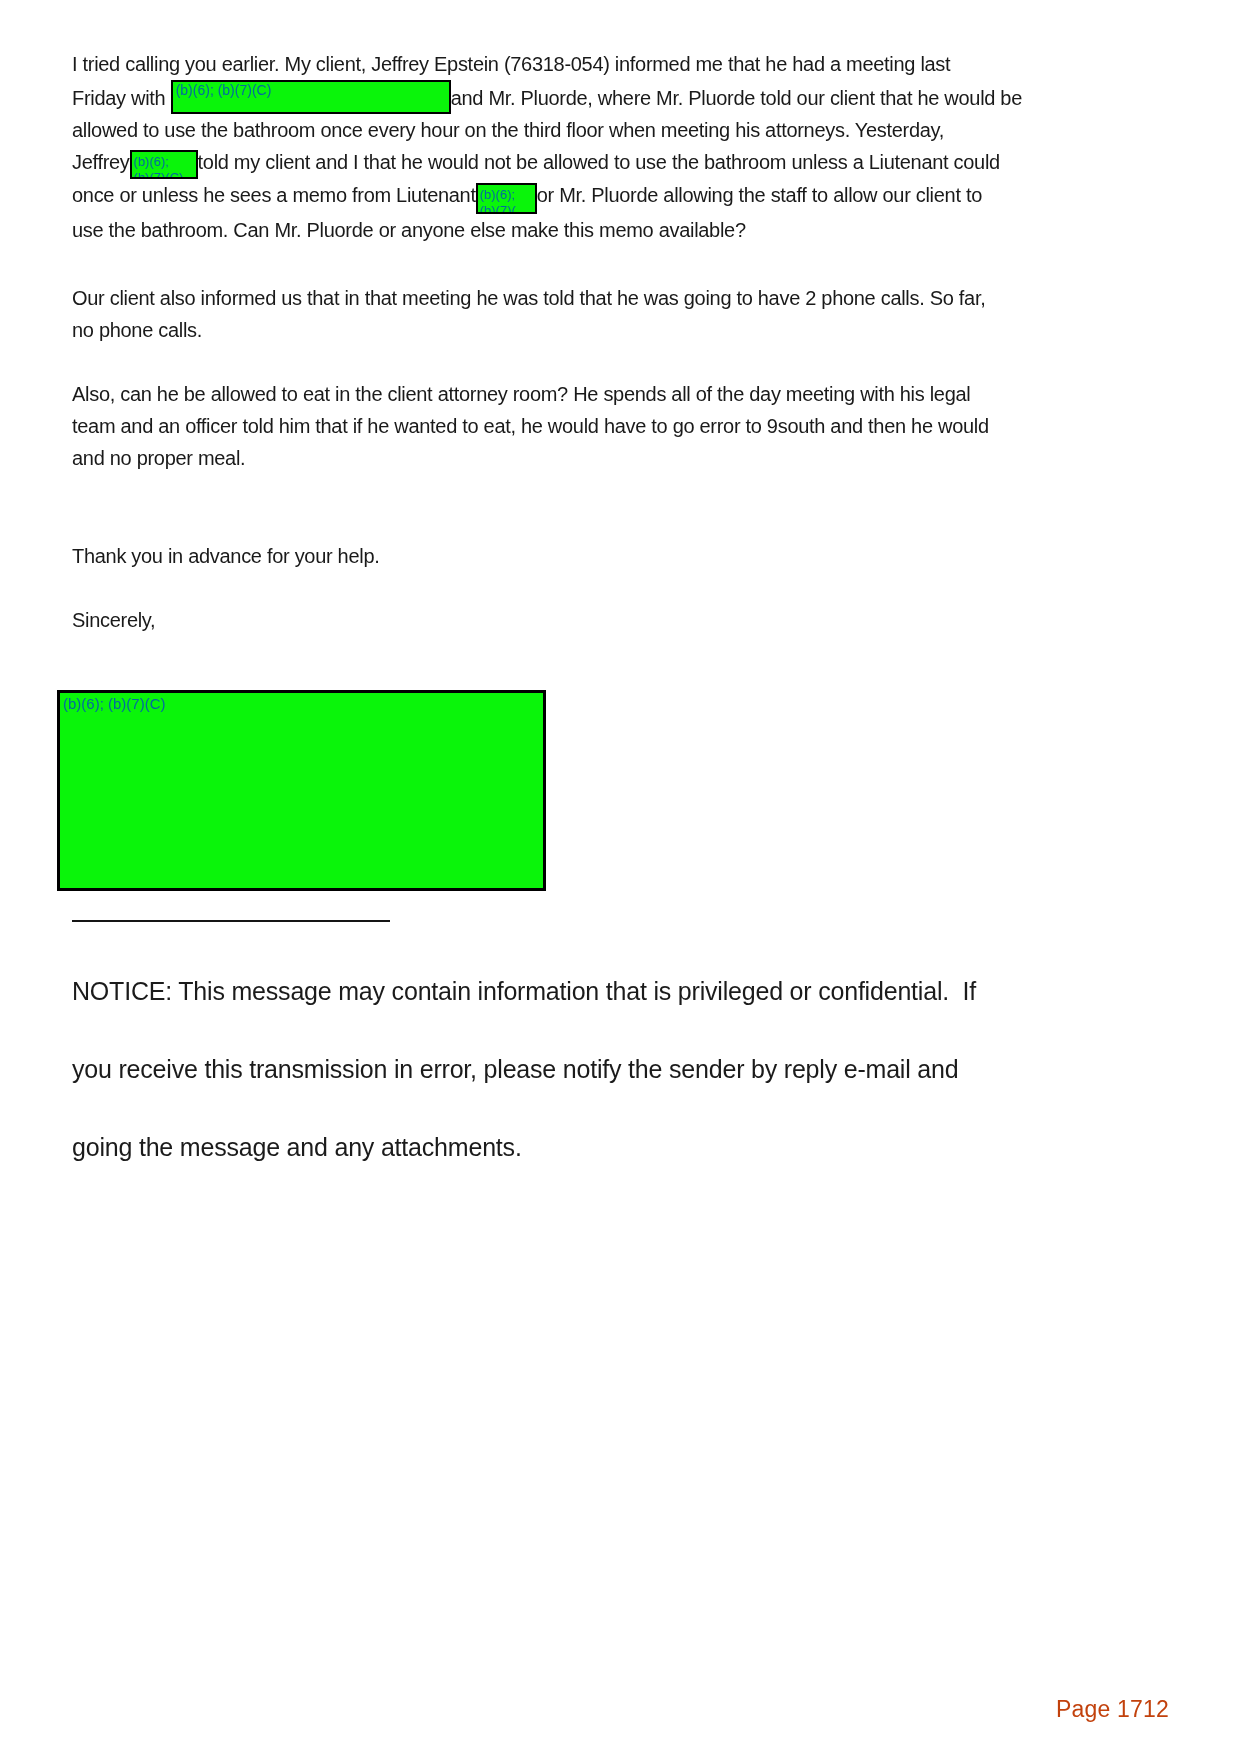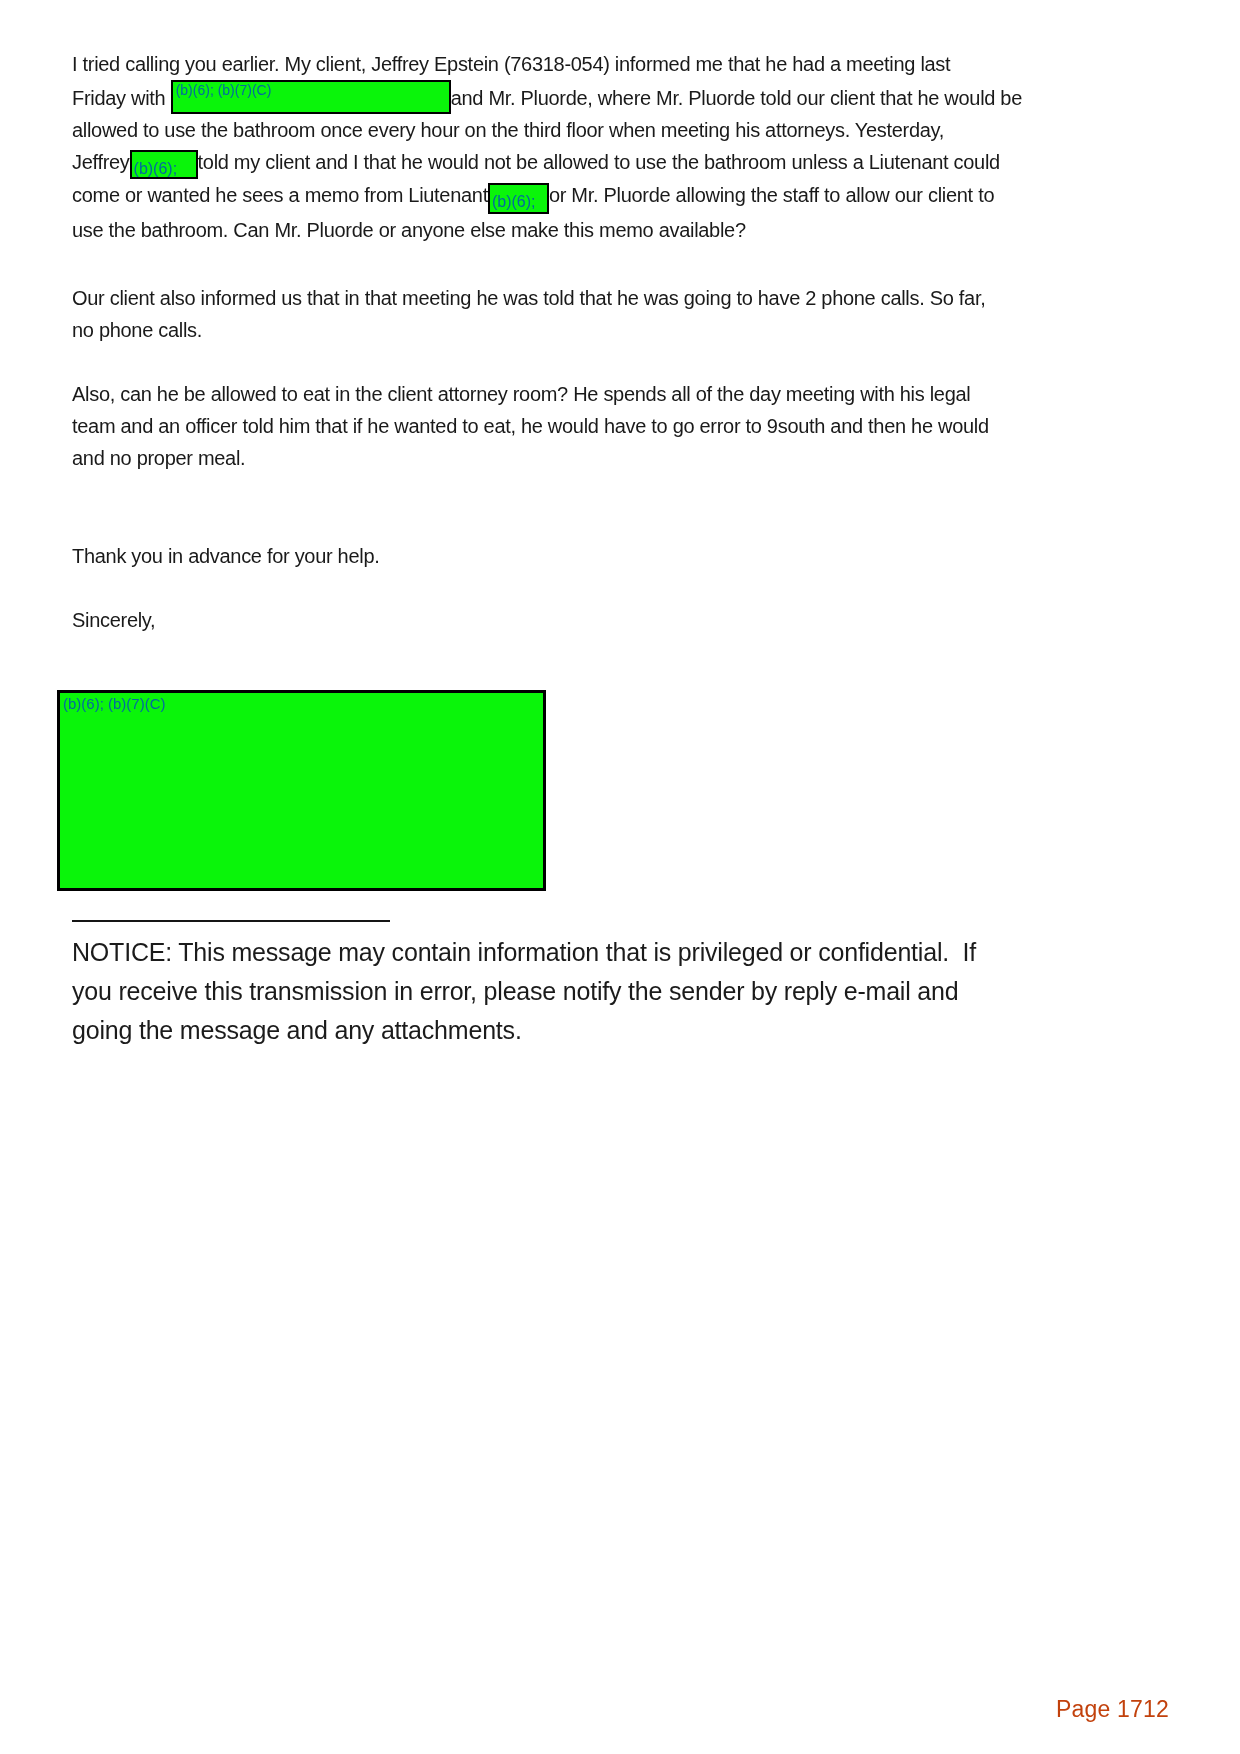--- a/index.html
+++ b/index.html
@@ -52,23 +52,23 @@
   .rlabel {
     display: block;
     font-size: 14px;
     line-height: 15px;
     letter-spacing: 0;
     color: #0369a1;
     padding: 1px 0 0 3px;
     white-space: pre;
   }
   .rlabel-tiny {
-    font-size: 16px;
+    font-size: 13px;
     line-height: 13px;
-    padding: 10px 0 0 2px;
+    padding: 3px 0 0 2px;
   }
   
   .sig-redact {
     position: absolute;
     left: 57px;
     top: 690px;
     width: 489px;
     height: 201px;
     background: #0af50a;
     border: 3px solid #000000;
@@ -90,20 +90,21 @@
   .notice {
     position: absolute;
     left: 72px;
     top: 933px;
   }
   .notice .line {
     font-size: 25px;
     line-height: 39px;
     letter-spacing: -0.2px;
     color: #1b1b1b;
+    margin-top: 39px;
   }
   .page-number {
     position: absolute;
     left: 1056px;
     top: 1696px;
     font-size: 23px;
     letter-spacing: 0.2px;
     color: #c2410c;
     white-space: pre;
   }
@@ -111,21 +112,21 @@
 </head>
 <body>
 
 <div class="page">
 
   <div class="para" style="top:48px">
     <div class="line">I tried calling you earlier. My client, Jeffrey Epstein (76318-054) informed me that he had a meeting last</div>
     <div class="line"><span>Friday with </span><span class="redact redact-wide"><span class="rlabel">(b)(6); (b)(7)(C)</span></span><span>and Mr. Pluorde, where Mr. Pluorde told our client that he would be</span></div>
     <div class="line">allowed to use the bathroom once every hour on the third floor when meeting his attorneys. Yesterday,</div>
     <div class="line"><span>Jeffrey</span><span class="redact redact-officer"><span class="rlabel rlabel-tiny">(b)(6);</span><span class="rlabel rlabel-tiny">(b)(7)(C)</span></span><span>told my client and I that he would not be allowed to use the bathroom unless a Liutenant could</span></div>
-    <div class="line"><span>come or wanted he sees a memo from Liutenant</span><span class="redact redact-lieutenant"><span class="rlabel rlabel-tiny">(b)(6);</span><span class="rlabel rlabel-tiny">(b)(7)(</span></span><span>or Mr. Pluorde allowing the staff to allow our client to</span></div>
+    <div class="line"><span>once or unless he sees a memo from Liutenant</span><span class="redact redact-lieutenant"><span class="rlabel rlabel-tiny">(b)(6);</span><span class="rlabel rlabel-tiny">(b)(7)(</span></span><span>or Mr. Pluorde allowing the staff to allow our client to</span></div>
     <div class="line">use the bathroom. Can Mr. Pluorde or anyone else make this memo available?</div>
   </div>
 
   <div class="para" style="top:282px">
     <div class="line">Our client also informed us that in that meeting he was told that he was going to have 2 phone calls. So far,</div>
     <div class="line">no phone calls.</div>
   </div>
 
   <div class="para" style="top:378px">
     <div class="line">Also, can he be allowed to eat in the client attorney room? He spends all of the day meeting with his legal</div>

